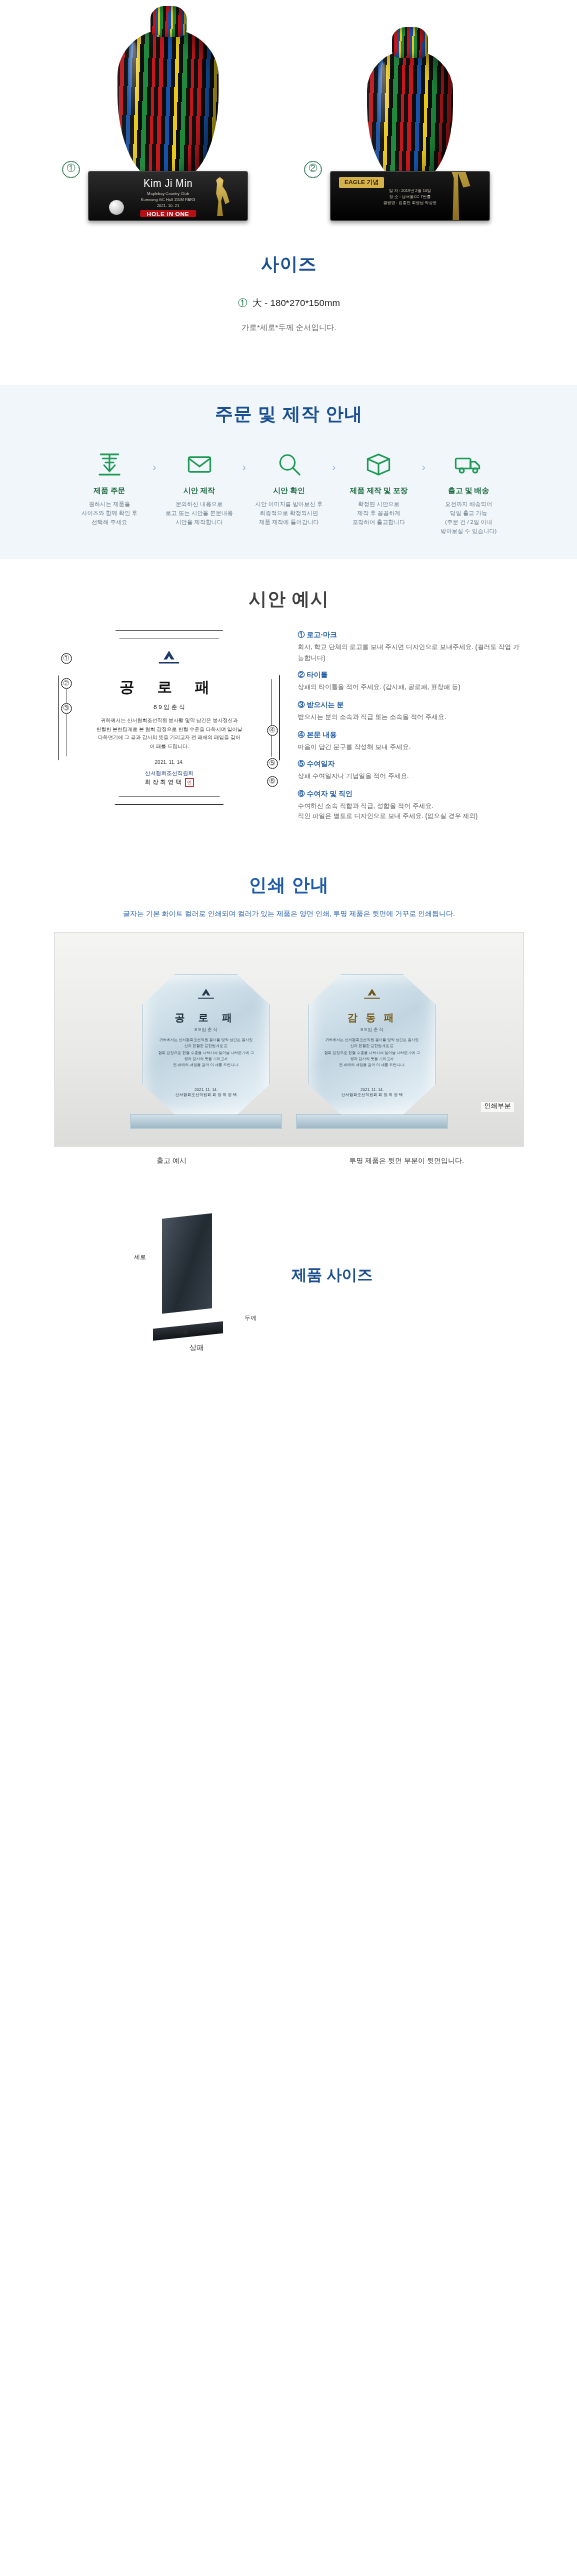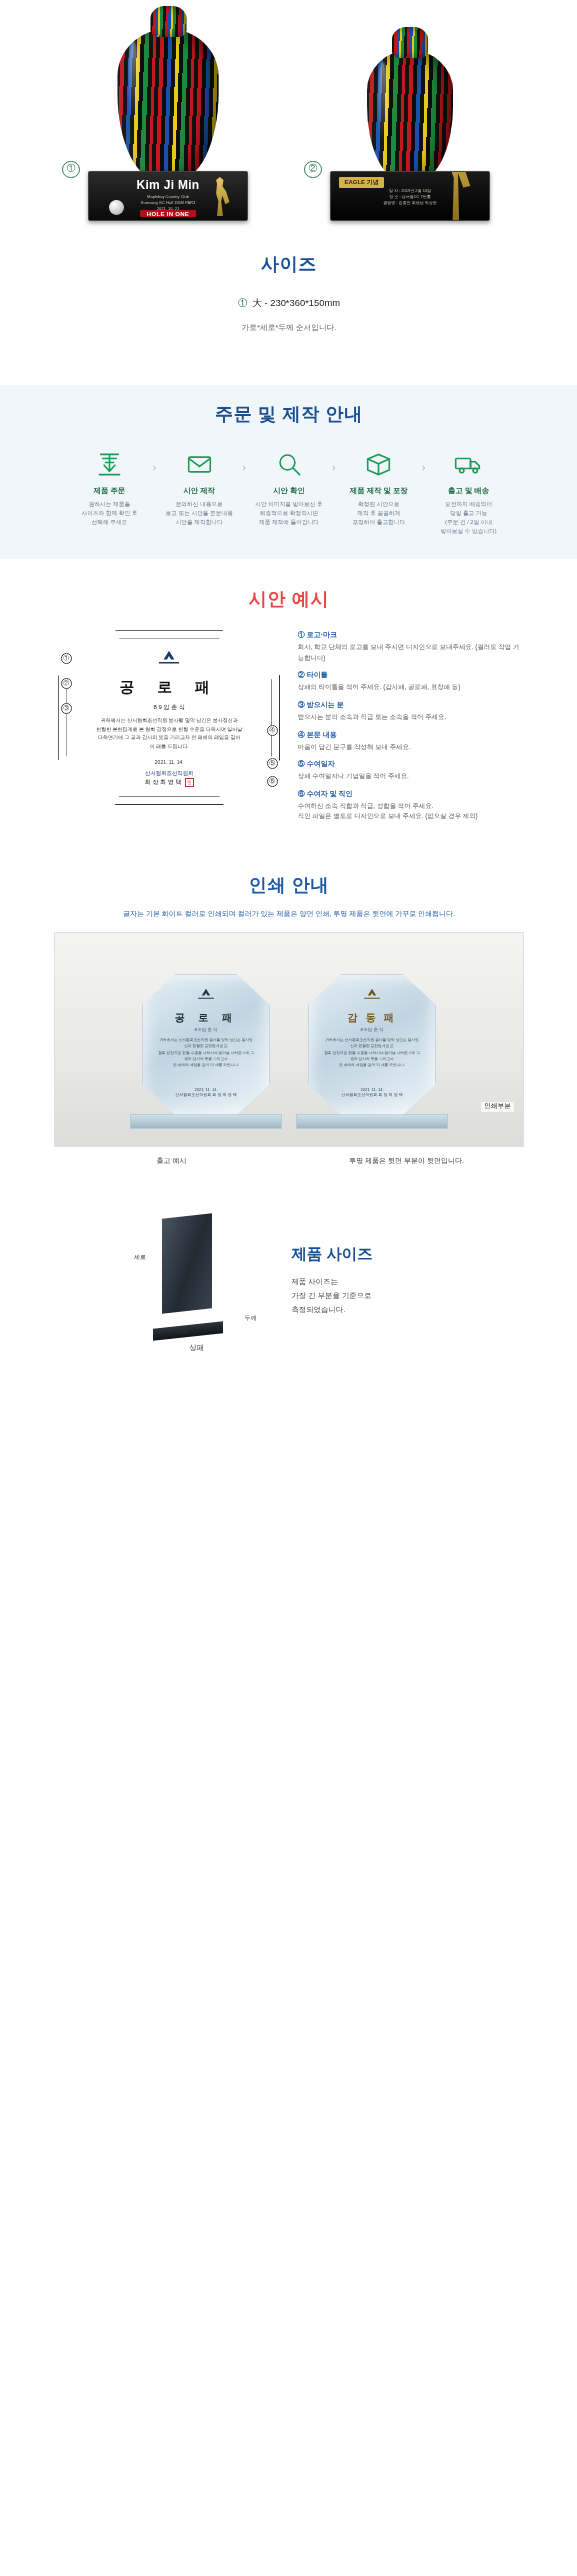--- a/index.html
+++ b/index.html
@@ -67,21 +67,21 @@
     width:160px; height:50px; background:linear-gradient(180deg,#2b2b2b,#0a0a0a);
     border:0.7px solid #444; border-radius:1.3px;
     box-shadow:0 2px 4px rgba(0,0,0,.4);
     overflow:hidden;
   }
   .base.dark { background:linear-gradient(180deg,#1a1a1a,#000); }
   .plate-text {
     position:absolute; inset:4px 6.7px; color:#e9e4d6;
     font-size:4.7px; line-height:1.5; text-align:center;
   }
-  .plate-title { font-size:12px; font-weight:bold; color:#fff; letter-spacing:0.3px; }
+  .plate-title { font-size:10px; font-weight:normal; color:#fff; letter-spacing:0.3px; }
   .plate-sub { font-size:4px; color:#c9c4b5; }
   .hole-in-one {
     position:absolute; left:50%; transform:translateX(-50%); bottom:2.7px;
     background:#b80f16; color:#fff; font-size:6px; font-weight:bold;
     padding:0.7px 6.7px; border-radius:1.3px; letter-spacing:0.3px;
   }
   .eagle-badge {
     position:absolute; left:8px; top:5.4px; background:#d4b24a; color:#2b1c00;
     font-size:6px; font-weight:bold; padding:0.7px 5.4px; border-radius:1.3px;
   }
@@ -98,21 +98,21 @@
     position:absolute; right:17.5px; bottom:0; width:29.5px; height:81px;
     background:linear-gradient(180deg,#d9b84f,#8a6d1d);
     clip-path: polygon(40% 0,56% 6%,50% 20%,70% 30%,96% 58%,72% 60%,54% 42%,58% 100%,36% 100%,40% 48%,22% 30%,34% 14%);
   }
 
   
   .h-title {
     text-align:center; color:#1b4f8f; font-size:18px; font-weight:bold;
     letter-spacing:0.7px; margin:0;
   }
-  .h-title.green { color:#ef4444; }
+  .h-title.green { color:#404040; }
   .h-title.blue2 { color:#1d5aa8; }
 
   
   .size-sec { padding:24px 0 6.7px 0; }
   .size-list { text-align:center; margin-top:17.5px; color:#222; font-size:9.4px; line-height:2.2; }
   .size-list .num { color:#156b3d; }
   .size-note { text-align:center; font-size:7.7px; color:#666; margin-top:9.4px; }
 
   
   .order-sec { margin-top:45px; padding:17.5px 0 23px; background:#f1f6fb; }
@@ -261,21 +261,21 @@
         </div>
       </div>
     </div>
   </section>
 
   <section class="size-sec">
     <h2 class="h-title">사이즈</h2>
     <div class="size-list">
       <div>
         <span class="num">①</span>
-        &nbsp;<span>大 - 230*360*150mm</span>
+        &nbsp;<span>大 - 180*270*150mm</span>
       </div>
     </div>
     <div class="size-note">가로*세로*두께 순서입니다.</div>
   </section>
 
   <section class="order-sec">
     <h2 class="h-title">주문 및 제작 안내</h2>
     <div class="proc-row">
 
       <div class="proc-item">
@@ -481,21 +481,18 @@
       <div class="plate3d-base"></div>
       <div class="dim-label" style="left:1.3px; top:47px;">세로</div>
       <div class="dim-label" style="left:44px; bottom:17.5px;">가로</div>
       <div class="dim-label" style="right:4px; bottom:31px;">두께</div>
       <div class="psize-cap">상패</div>
     </div>
 
 
     <div class="psize-text">
       <h3>제품 사이즈</h3>
-      <p style="white-space:pre-line">제품 사이즈는
-가장 긴 부분을 기준으로
-측정되었습니다.</p>
     </div>
   </section>
 
 
 </div>
 
 
 </body></html>

